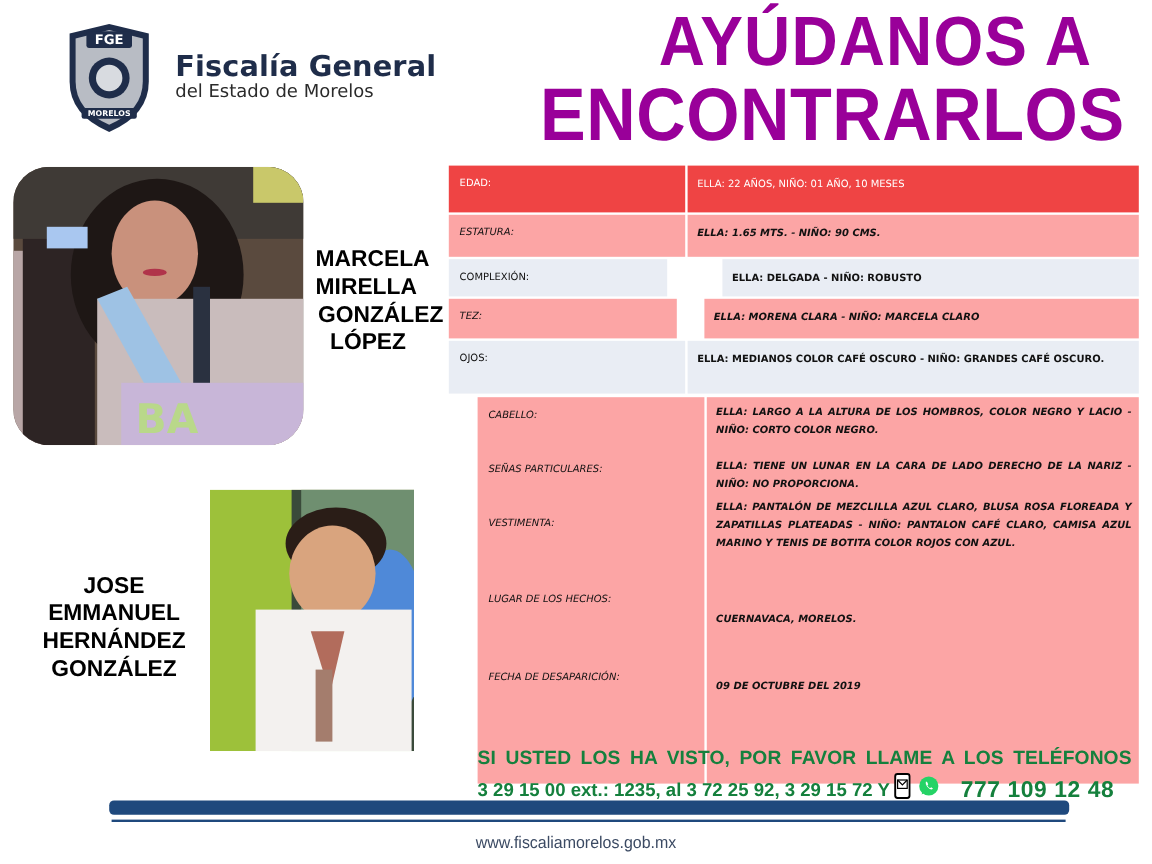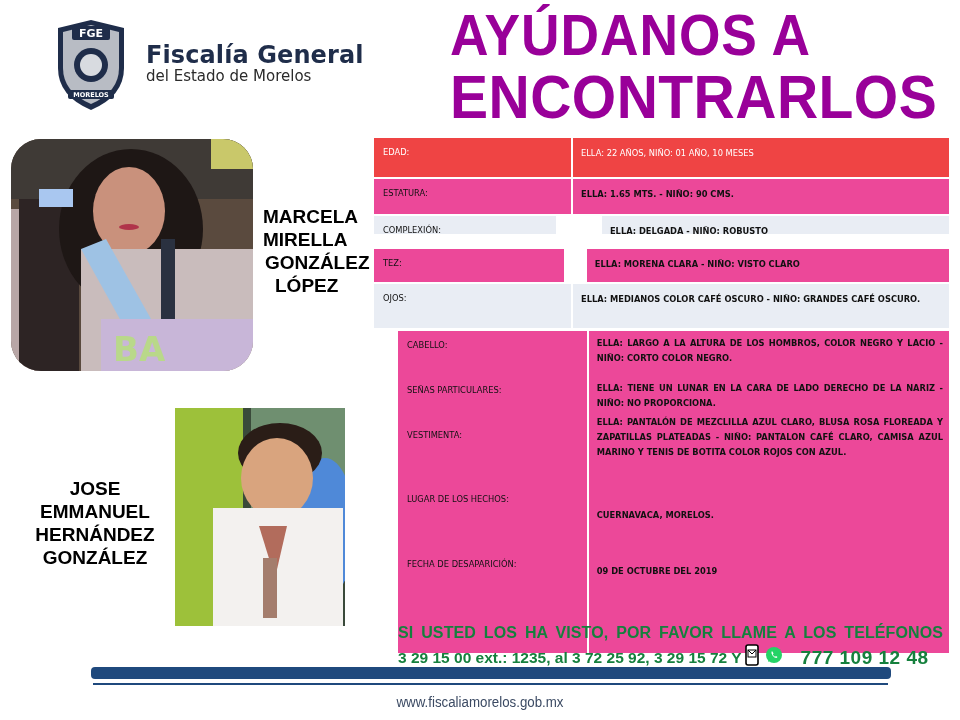--- a/index.html
+++ b/index.html
@@ -7,21 +7,21 @@
          font-family:"Liberation Sans", sans-serif; }
   .abs { position:absolute; }
 
   
   .badge { left:54px; top:18px; width:74px; height:94px; }
   .org { left:146px; top:44px; color:#1f2d4a; }
   .org-title { font-family:"DejaVu Sans", sans-serif; font-weight:bold; font-size:24px; letter-spacing:0.1px; line-height:22px; }
   .org-sub { font-family:"DejaVu Sans", sans-serif; font-size:15px; line-height:20px; color:#2b2b2b; }
 
   
-  .title { left:430px; top:4px; width:500px; text-align:left; color:#990099;
+  .title { left:430px; top:4px; width:500px; text-align:right; color:#990099;
            font-weight:bold; font-family:"Liberation Sans", sans-serif; line-height:62px; }
   .title .l1 { font-size:58px; letter-spacing:1px; display:block; transform:scaleX(0.92); }
   .title .l2 { font-size:62px; letter-spacing:0.5px; display:block; transform:scaleX(0.92); }
 
   
   .photo1 { left:11px; top:139px; width:242px; height:232px; overflow:hidden;border-radius:30px; }
   .photo2 { left:175px; top:408px; width:170px; height:218px; overflow:hidden; }
 
   
   .name1 { left:263px; top:205px; font-weight:bold; font-size:19px; line-height:23px; color:#000; }
@@ -29,21 +29,21 @@
   .name2 { left:30px; top:477px; width:130px; text-align:center; font-weight:bold; font-size:19px; line-height:23px; color:#000; }
   .name2 span { display:block; }
 
   
   .table { left:374px; top:137px; width:575px; height:516px; background:#ffffff; }
   .row { position:absolute; left:0; width:575px; display:flex; }
   .cell { box-sizing:border-box; font-family:"DejaVu Sans", sans-serif; font-size:8.3px; color:#111; }
   .c1 { width:197px; padding:9px 0 0 9px; }
   .c2 { width:376px; margin-left:2px; padding:9px 6px 0 8px; font-weight:bold; text-align:justify; line-height:15px; }
   .hdr .cell { background:#ef4444; color:#ffffff; }
-  .odd .cell { background:#ec4899; }
+  .odd .cell { background:#fca5a5;font-style:italic; }
   .even .cell { background:#e9edf4; }
   .big .c1 { padding-top:9px;margin-left:24px; }
   .lbl { position:absolute; left:9px; }
   .val { position:absolute; left:8px; right:6px; }
 
   
   .callout { left:398px; top:622px; width:545px; color:#15803d; font-weight:bold; }
   .callout .line1 { font-size:16px; word-spacing:3px; letter-spacing:0.1px; text-align:justify; text-align-last:justify; line-height:22px; }
   .callout .line2 { font-size:15.5px; line-height:22px; display:flex; align-items:center; }
   .callout .phone-big { font-size:19px; margin-left:18px; letter-spacing:0.5px; }
@@ -128,27 +128,27 @@
 
 <div class="abs table">
   <div class="row hdr" style="top:1px;height:39px;">
     <div class="cell c1">EDAD:</div>
     <div class="cell c2" style="font-weight:normal;line-height:12px">ELLA: 22 AÑOS, NIÑO: 01 AÑO, 10 MESES</div>
   </div>
   <div class="row odd" style="top:42px;height:35px;">
     <div class="cell c1">ESTATURA:</div>
     <div class="cell c2" style="line-height:12px">ELLA: 1.65 MTS. - NIÑO: 90 CMS.</div>
   </div>
-  <div class="row even" style="top:79px;height:18px;gap:44px;">
+  <div class="row even" style="top:79px;height:31px;gap:44px;">
     <div class="cell c1">COMPLEXIÓN:</div>
     <div class="cell c2" style="line-height:12px">ELLA: DELGADA - NIÑO: ROBUSTO</div>
   </div>
   <div class="row odd" style="top:112px;height:33px;gap:21px;">
     <div class="cell c1">TEZ:</div>
-    <div class="cell c2" style="line-height:12px">ELLA: MORENA CLARA - NIÑO: VISTO CLARO</div>
+    <div class="cell c2" style="line-height:12px">ELLA: MORENA CLARA - NIÑO: MARCELA CLARO</div>
   </div>
   <div class="row even" style="top:147px;height:44px;">
     <div class="cell c1">OJOS:</div>
     <div class="cell c2" style="line-height:12px">ELLA: MEDIANOS COLOR CAFÉ OSCURO - NIÑO: GRANDES CAFÉ OSCURO.</div>
   </div>
   <div class="row odd big" style="top:194px;height:322px;">
     <div class="cell c1" style="position:relative;padding:0">
       <span class="lbl" style="top:9px">CABELLO:</span>
       <span class="lbl" style="top:54px">SEÑAS PARTICULARES:</span>
       <span class="lbl" style="top:99px">VESTIMENTA:</span>

